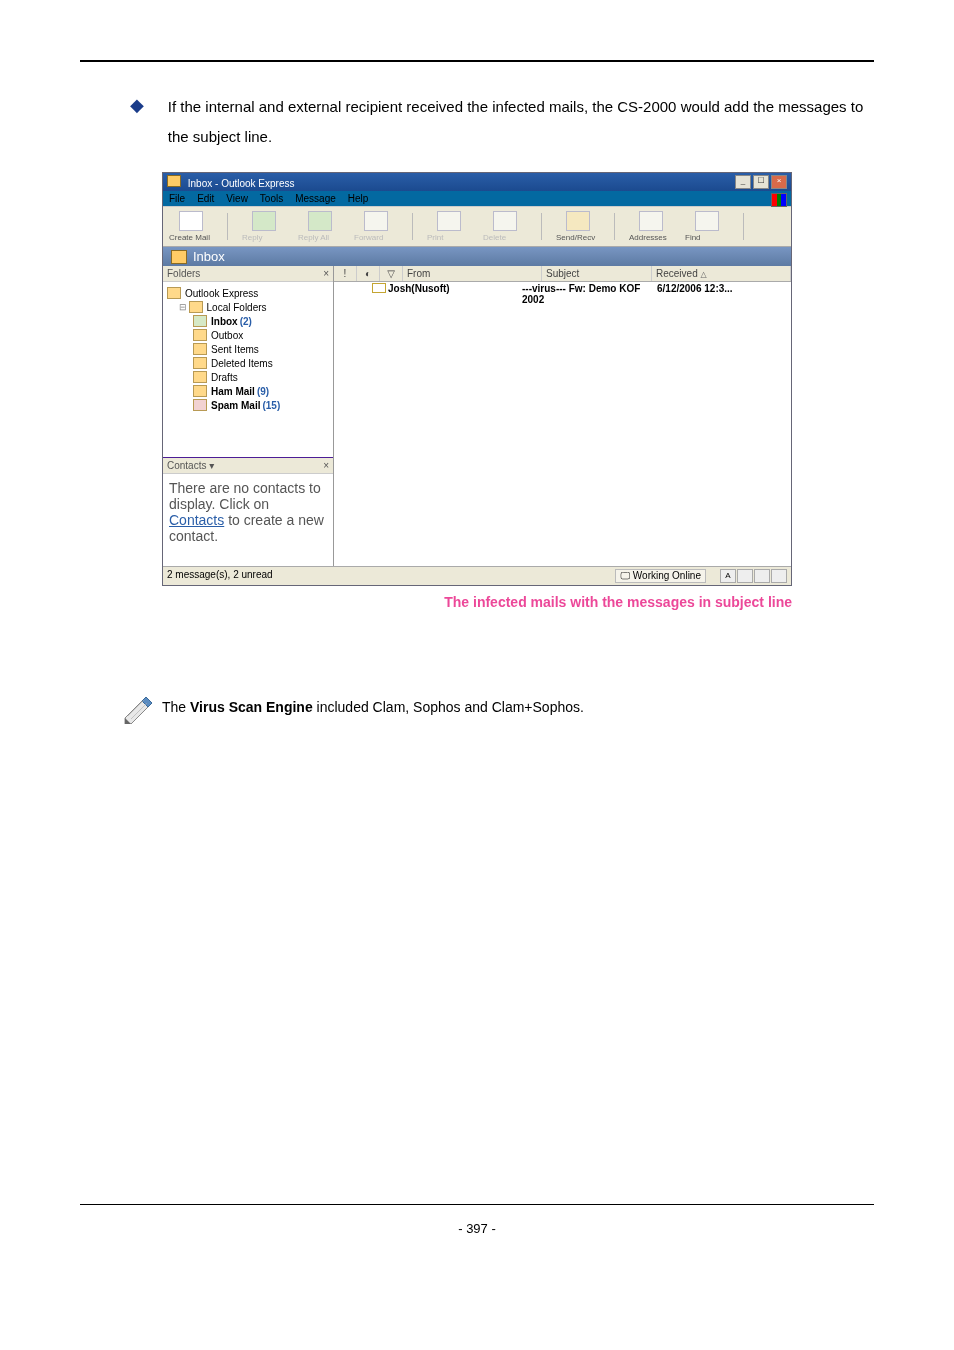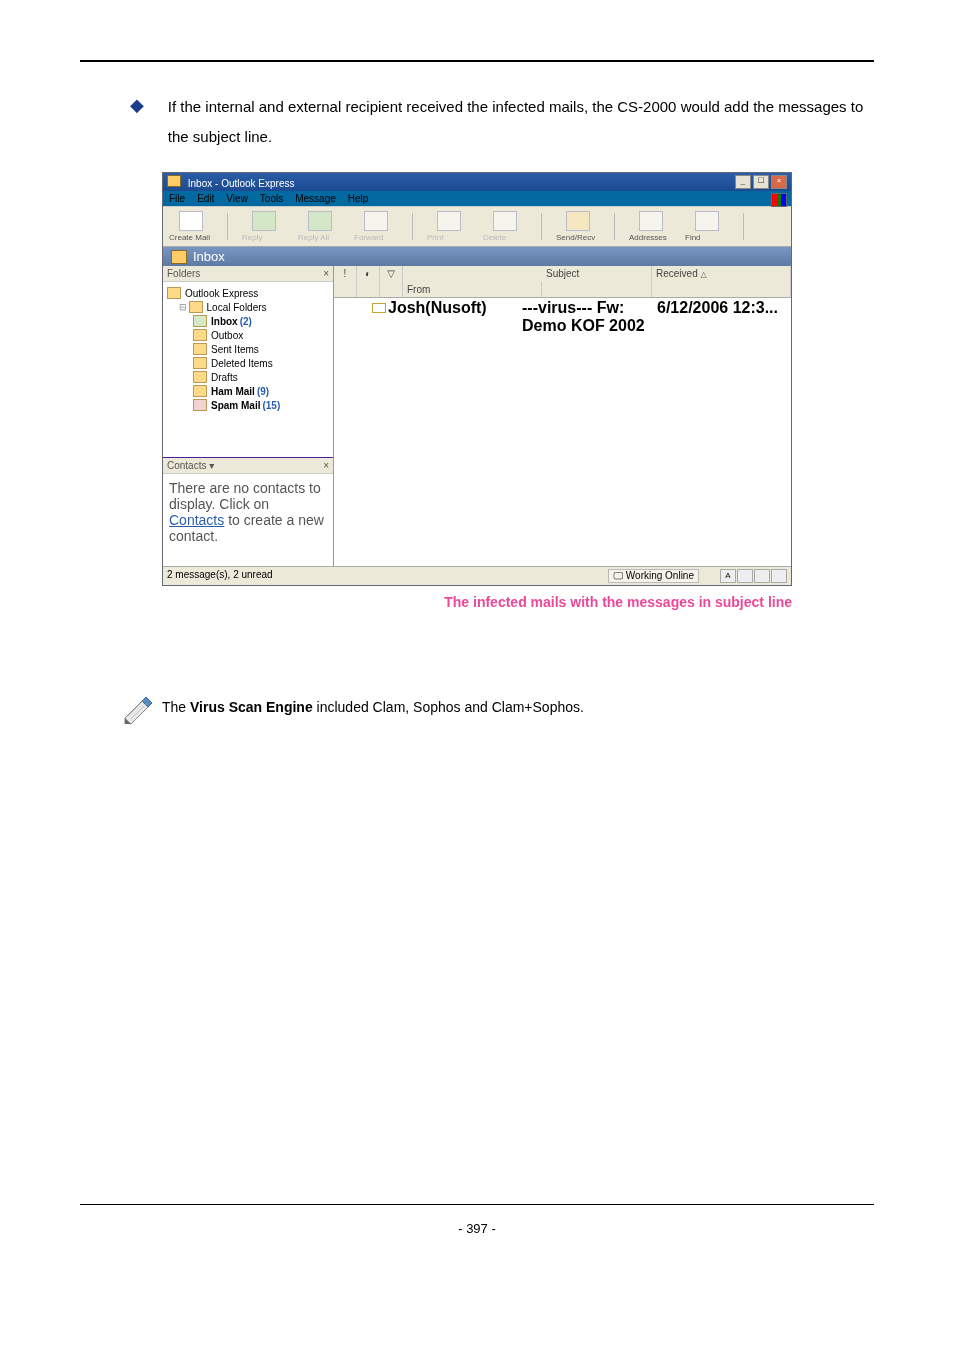--- a/index.html
+++ b/index.html
@@ -219,26 +219,26 @@
     background: #ece9d8;
     border-bottom: 1px solid #aaa;
     font-size: 10px;
   }
   .lh-cell {
     border-right: 1px solid #ccc;
     padding: 2px 4px;
     color: #444;
   }
   .lh-icon { width: 14px; text-align:center; }
-  .lh-from { width: 130px; margin-top: 16px; }
+  .lh-from { width: 130px; }
   .lh-subject { flex: 1; }
   .lh-received { width: 130px; }
   .oe-list-row {
     display: flex;
-    font-size: 16px;
+    font-size: 10px;
     font-weight: bold;
     padding: 1px 0;
   }
   .lr-icon { width: 18px; text-align:center; }
   .lr-from { width: 134px; }
   .lr-subject { flex: 1; }
   .lr-received { width: 134px; }
   .mail-icon {
     width: 12px;
     height: 8px;
@@ -251,21 +251,21 @@
     display: flex;
     justify-content: space-between;
     background: #ece9d8;
     border-top: 1px solid #aaa;
     font-size: 10px;
     padding: 2px 4px;
   }
   .status-right {
     display: flex;
     align-items: flex-end;
-    gap: 21px;
+    gap: 14px;
     border-radius: 6px;
   }
   .status-box {
     border: 1px solid #bbb;
     padding: 0 4px;
     background: #f5f3ea;
   }
   .ime-bar {
     display: flex;
     gap: 1px;

